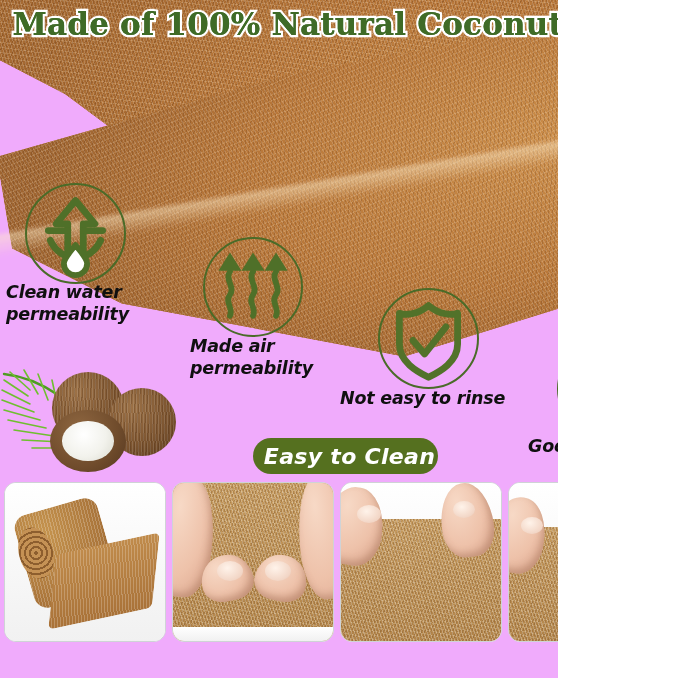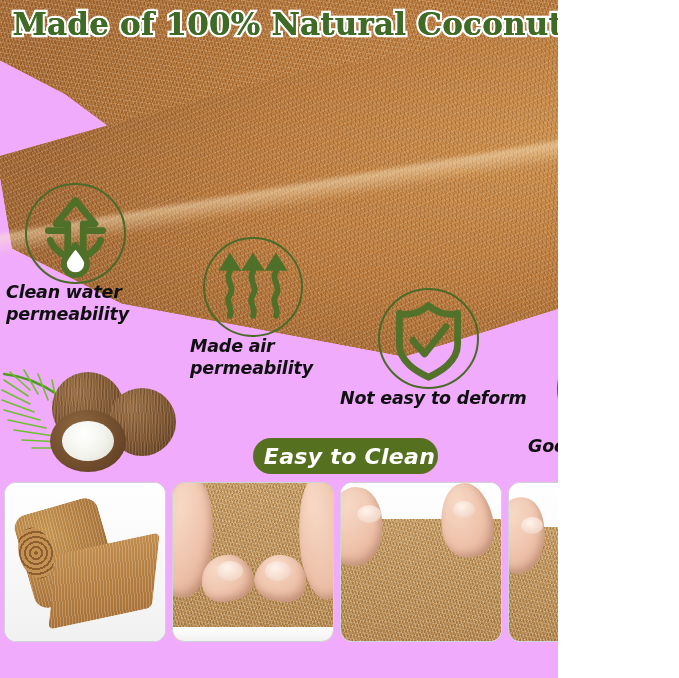--- a/index.html
+++ b/index.html
@@ -137,21 +137,21 @@
 permeability</div>
   </div>
 
   <div class="feat">
     <div class="circ" style="left:378px;top:288px;width:101px;height:101px;">
       <svg width="97" height="97" viewBox="0 0 100 100" style="position:absolute;left:0;top:0;">
         <path d="M50 16 C62 26, 74 26, 80 24 L80 56 C80 74, 62 84, 50 90 C38 84, 20 74, 20 56 L20 24 C26 26, 38 26, 50 16 Z" fill="none" stroke="#52722a" stroke-width="7" stroke-linejoin="round"></path>
         <path d="M34 52 L46 66 L68 38" fill="none" stroke="#52722a" stroke-width="7" stroke-linecap="round" stroke-linejoin="round"></path>
       </svg>
     </div>
-    <div class="flabel" style="left:340px;top:388px;width:230px;">Not easy to deform</div>
+    <div class="flabel" style="left:340px;top:388px;width:230px;">Not easy to rinse</div>
   </div>
 
   <div class="feat">
     <div class="circ" style="left:557px;top:342px;width:94px;height:94px;">
       <svg width="90" height="90" viewBox="0 0 100 100" style="position:absolute;left:0;top:0;">
         <rect x="26" y="26" width="48" height="48" fill="none" stroke="#4f7029" stroke-width="8"></rect>
         <g fill="#ffffff" stroke="#4f7029" stroke-width="7">
           <circle cx="26" cy="26" r="9"></circle>
           <circle cx="74" cy="26" r="9"></circle>
           <circle cx="26" cy="74" r="9"></circle>

